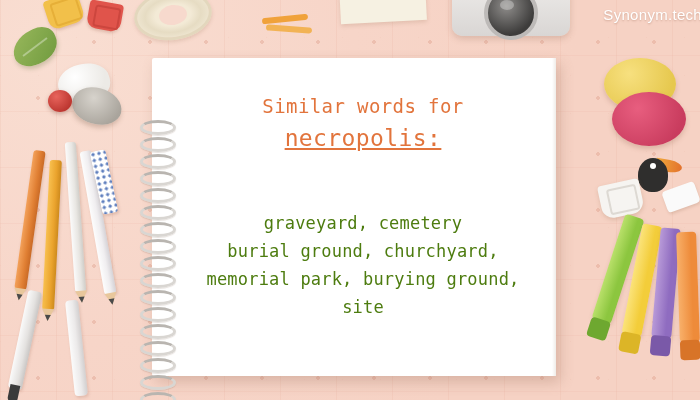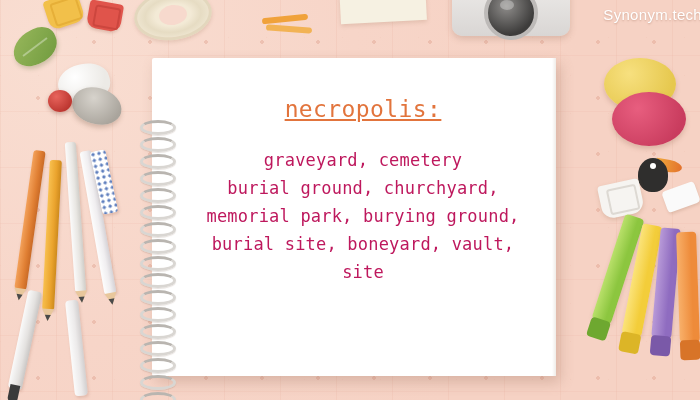--- a/index.html
+++ b/index.html
@@ -300,22 +300,22 @@
     line-height: 1.5;
   }
   .word-line {
     color: #e2743c;
     font-size: 23px;
     margin-top: 4px;
     letter-spacing: 0.4px;
     text-decoration: underline;
   }
   .synonyms {
-    margin-top: 24px;
-    color: #be185d;
+    margin-top: 58px;
+    color: #4d7c0f;
     font-size: 17px;
     line-height: 1.65;
     letter-spacing: 0.2px;
   }
   .synonyms div { white-space: nowrap; }
 
   .brand {
     position: absolute;
     right: 10px;
     top: 6px;
@@ -412,23 +412,23 @@
         <i style="top: 170px;"></i>
         <i style="top: 187px;"></i>
         <i style="top: 204px;"></i>
         <i style="top: 221px;"></i>
         <i style="top: 238px;"></i>
         <i style="top: 255px;"></i>
         <i style="top: 272px;"></i>
       </div>
 
     <div class="notebook-content">
+      <div class="similar-line">Similar words for</div>
       <div class="word-line">necropolis:</div>
       <div class="synonyms">
         <div>graveyard, cemetery</div>
         <div>burial ground, churchyard,</div>
         <div>memorial park, burying ground,</div>
-        <div>burial site, boneyard, vault,</div>
         <div>site</div>
       </div>
     </div>
   </div>
 </div>
 
 </body></html>

